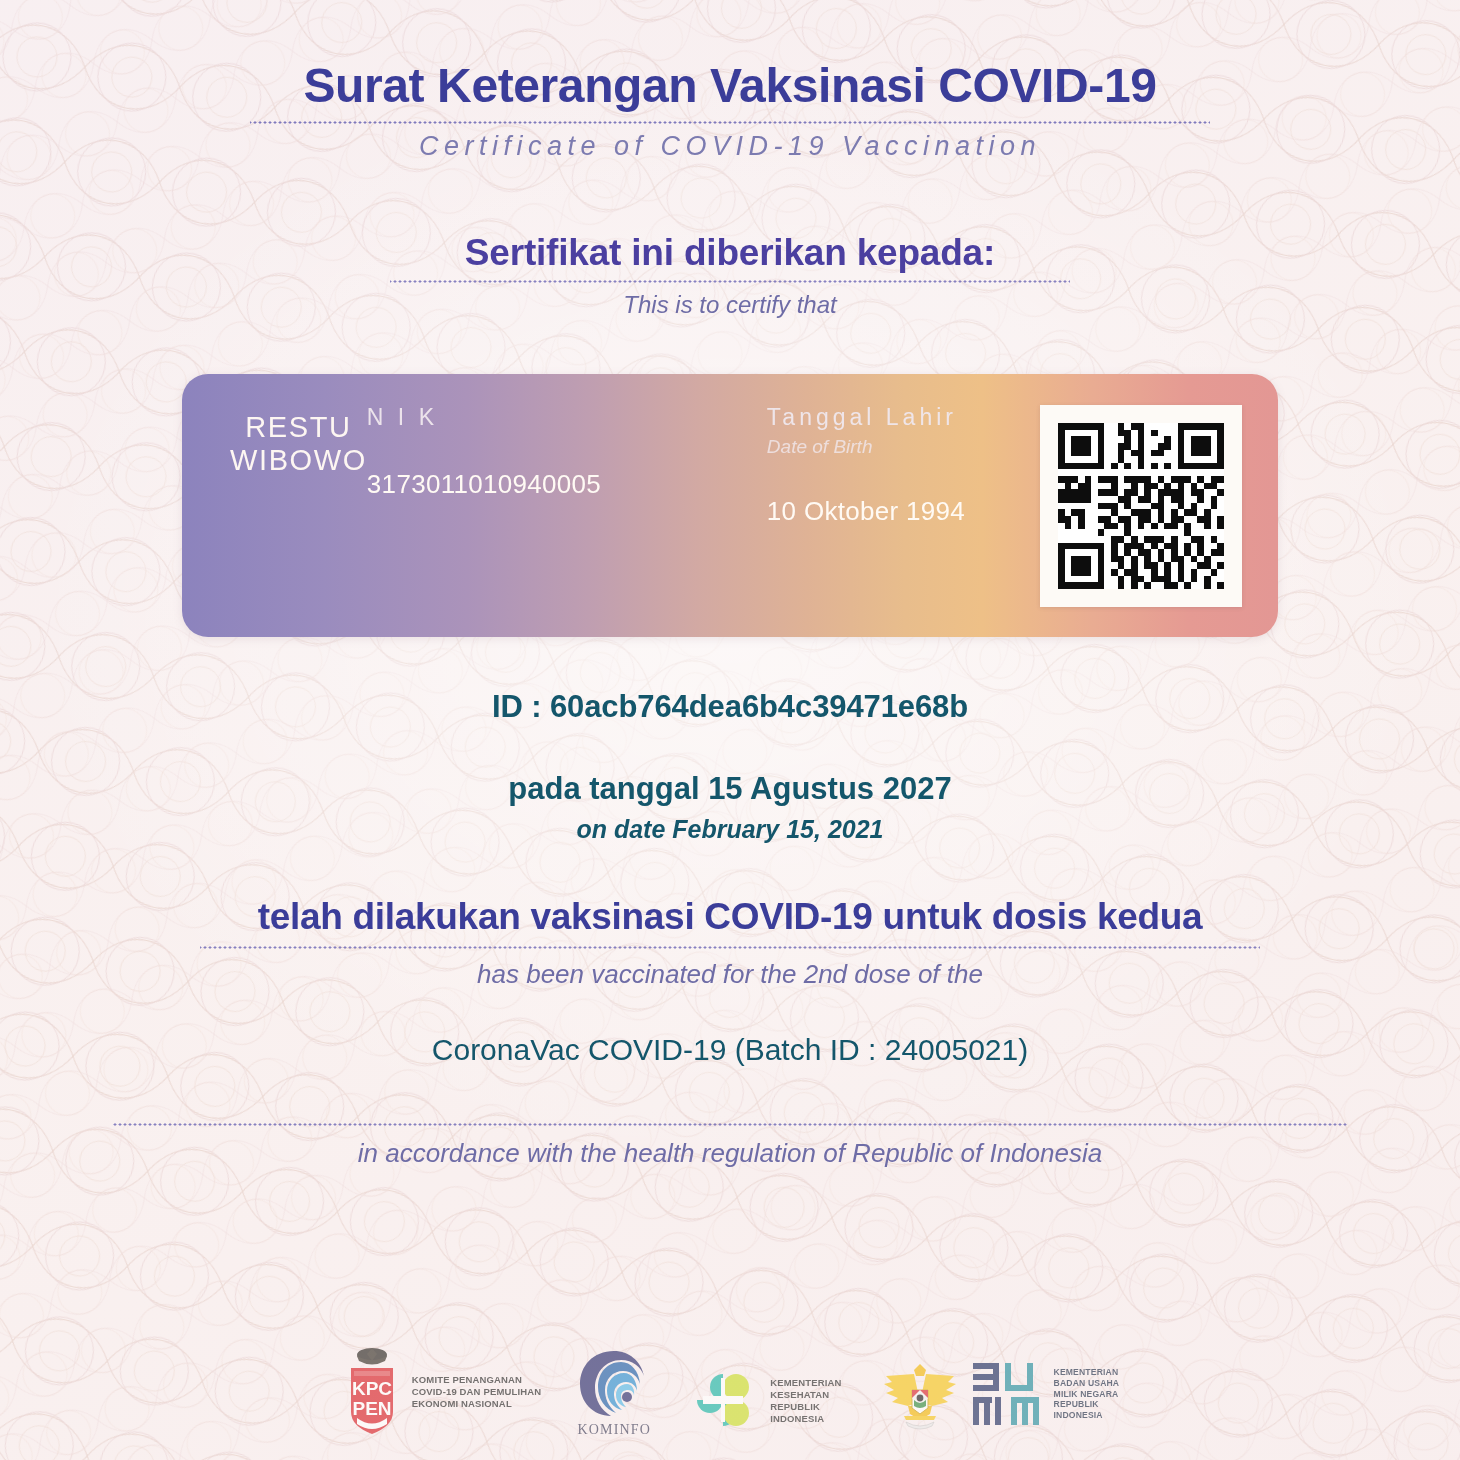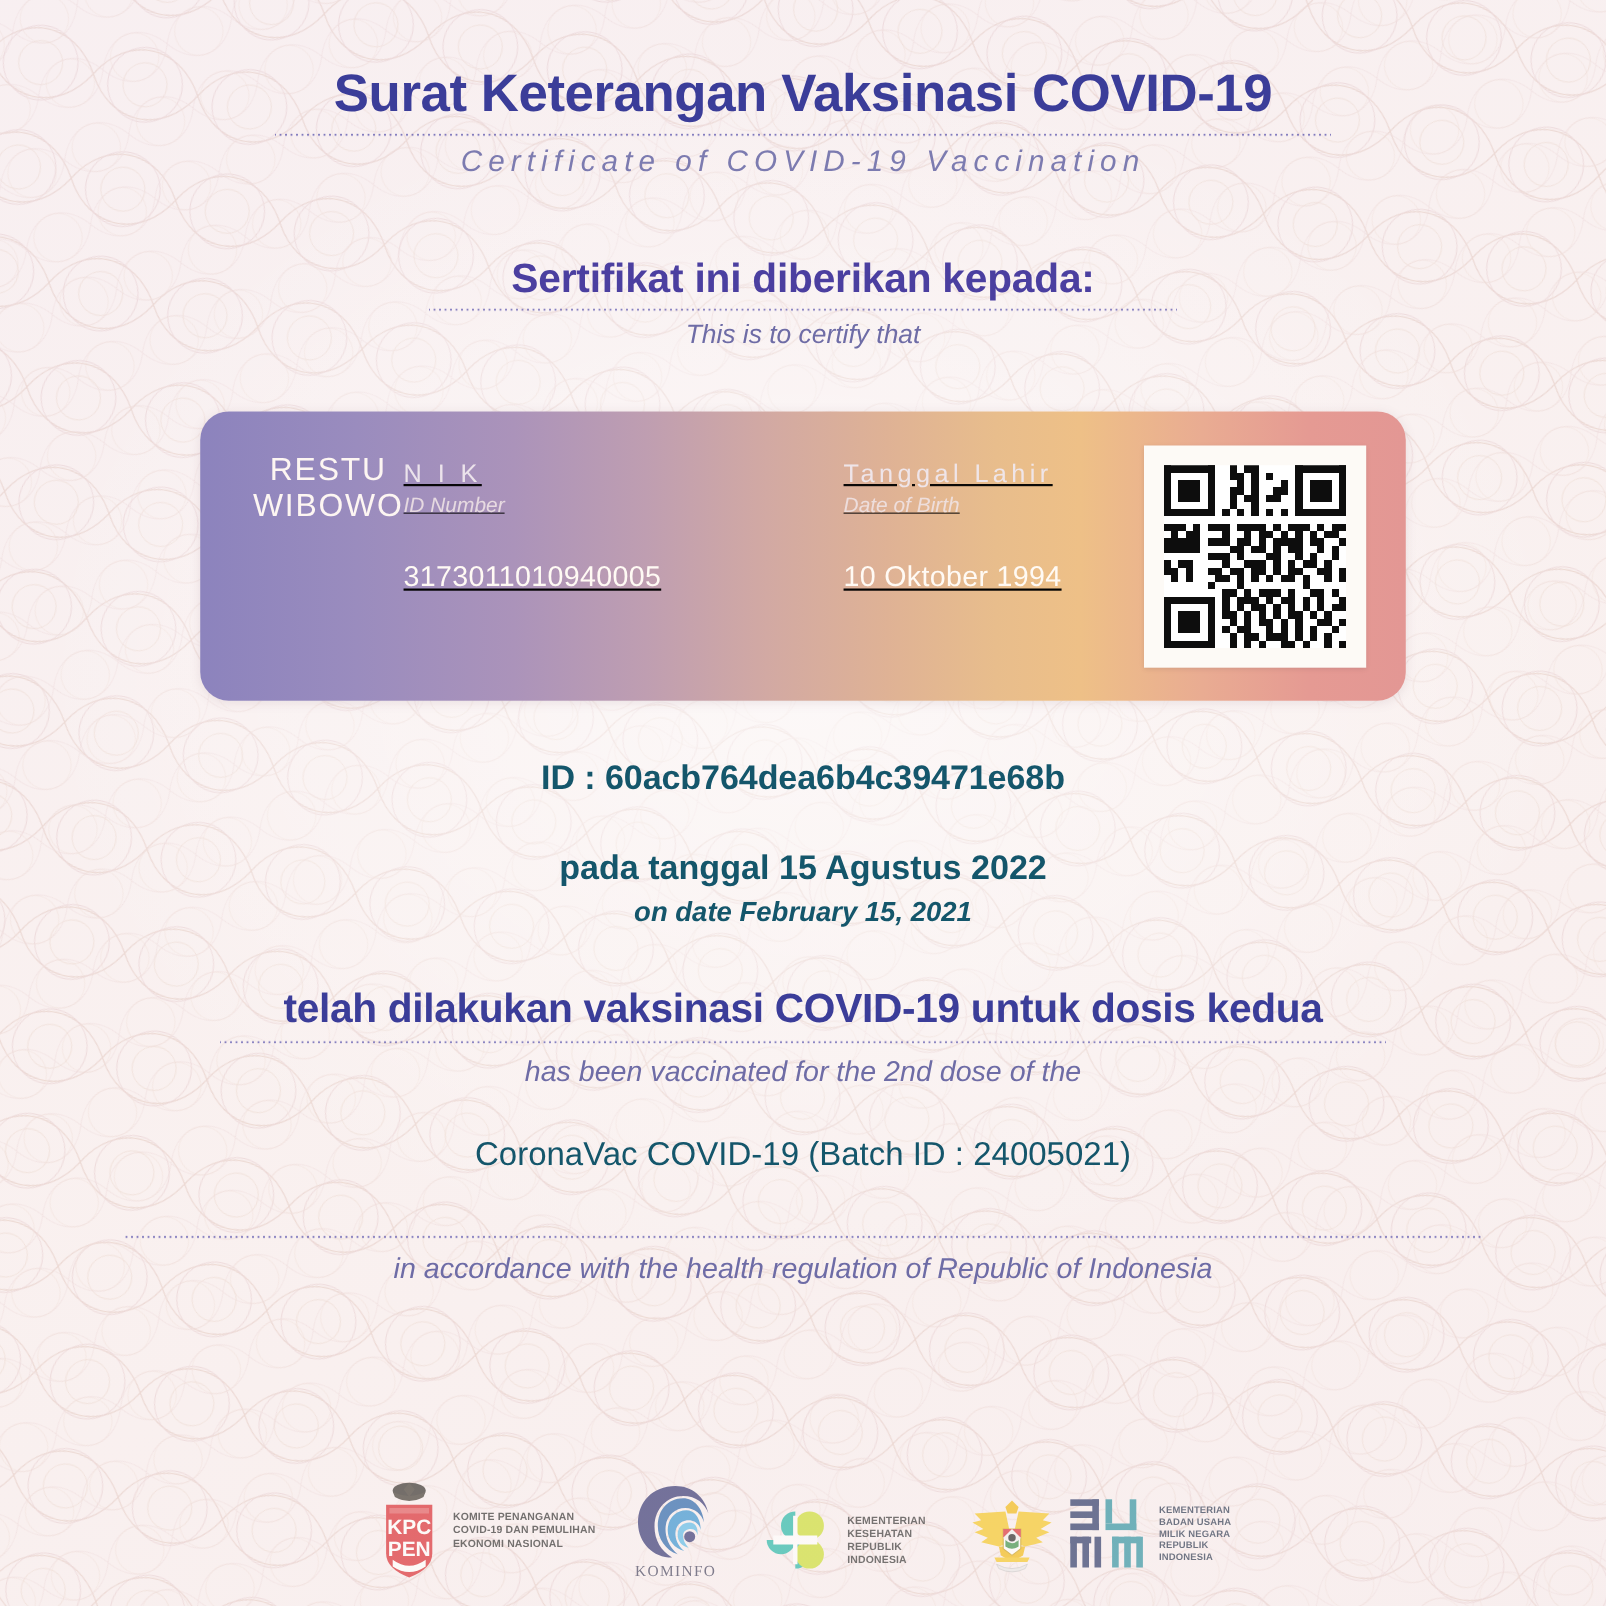--- a/index.html
+++ b/index.html
@@ -132,23 +132,22 @@
 
   .card-divider {
     margin-top:22px;
     height:3px;
     background:linear-gradient(90deg, #efe6ee 0%, #f6ecea 50%, #fdf4e8 100%);
     border-radius:2px;
     opacity:0.92;
   }
 
   .card-fields {
-    margin-top:43px;
+    margin-top:30px;
     display:flex;
-    text-decoration:underline;
   }
   .field-col { width:400px; }
   .field-col.second { width:388px; }
 
   .field-label-id {
     font-size:23px; color:#f0e8ee; letter-spacing:4px;
     opacity:0.95;
   }
   .field-label-en {
     margin-top:5px;
@@ -278,21 +277,20 @@
       <div class="given-en">This is to certify that</div>
     </div>
 
     <div class="id-card">
       <div class="card-inner">
         <div class="card-name">RESTU WIBOWO</div>
         <div class="card-divider"></div>
         <div class="card-fields">
           <div class="field-col">
             <div class="field-label-id">N I K</div>
-            <div class="field-label-en">ID Number</div>
             <div class="field-value">3173011010940005</div>
           </div>
           <div class="field-col second">
             <div class="field-label-id">Tanggal Lahir</div>
             <div class="field-label-en">Date of Birth</div>
             <div class="field-value">10 Oktober 1994</div>
           </div>
         </div>
       </div>
 
@@ -453,21 +451,21 @@
               <rect x="19" y="24" width="1" height="1"></rect>
             <rect x="24" y="24" width="1" height="1"></rect>
           </g>
         </svg>
       </div>
     </div>
 
     <div class="uid-line">ID : 60acb764dea6b4c39471e68b</div>
 
     <div class="date-block">
-      <div class="date-id">pada tanggal 15 Agustus 2022</div>
+      <div class="date-id">pada tanggal 15 Agustus 2027</div>
       <div class="date-en">on date February 15, 2021</div>
     </div>
 
     <div class="vax-block">
       <div class="vax-id">telah dilakukan vaksinasi COVID-19 untuk dosis kedua</div>
       <div class="vax-rule"></div>
       <div class="vax-en">has been vaccinated for the 2nd dose of the</div>
     </div>
 
     <div class="vaccine-line">CoronaVac COVID-19 (Batch ID : 24005021)</div>

